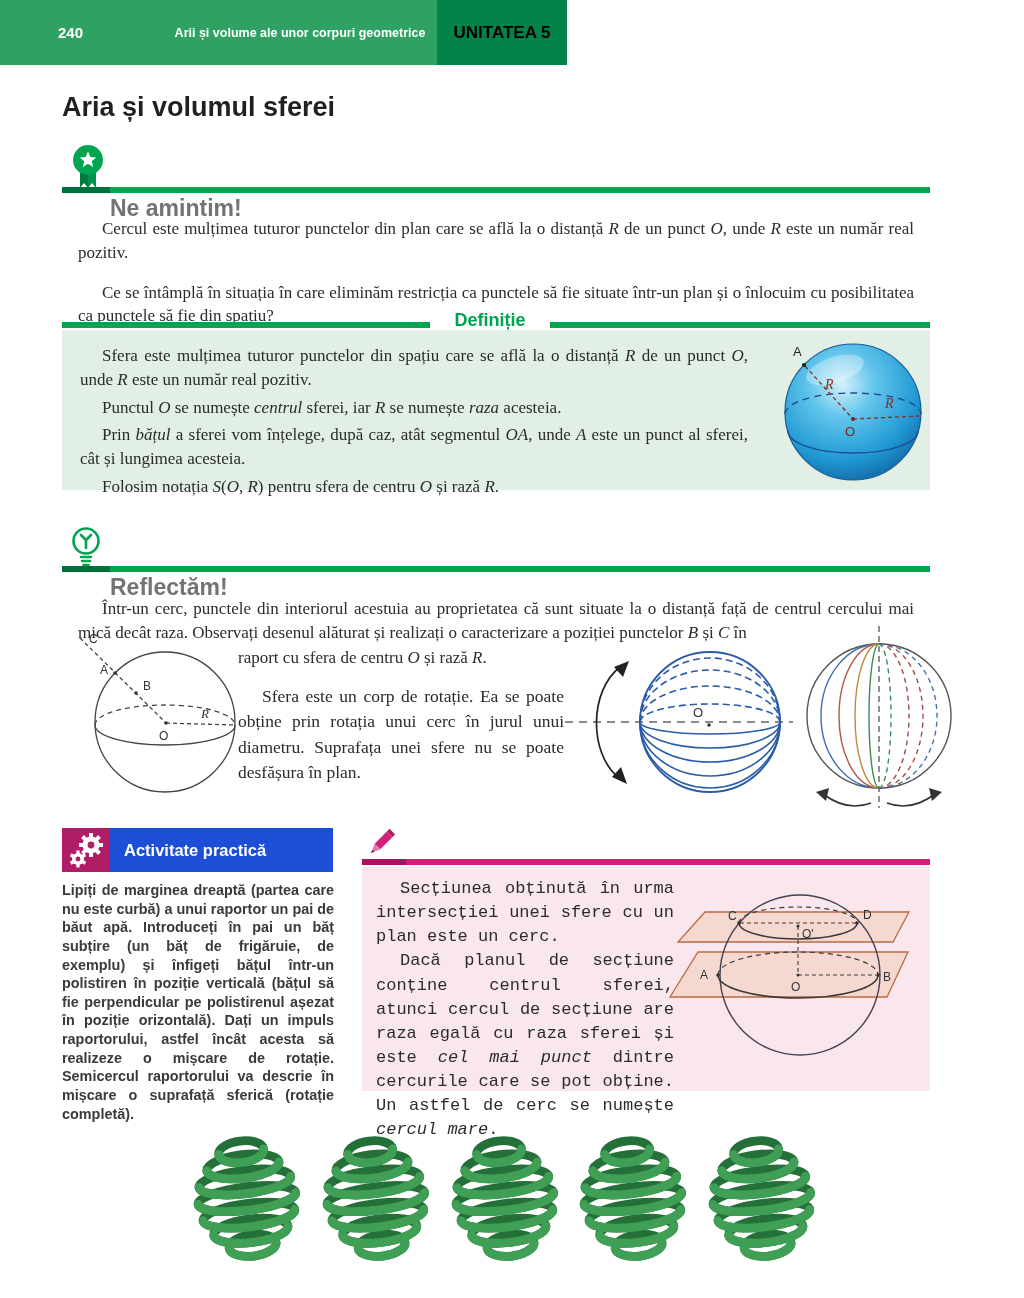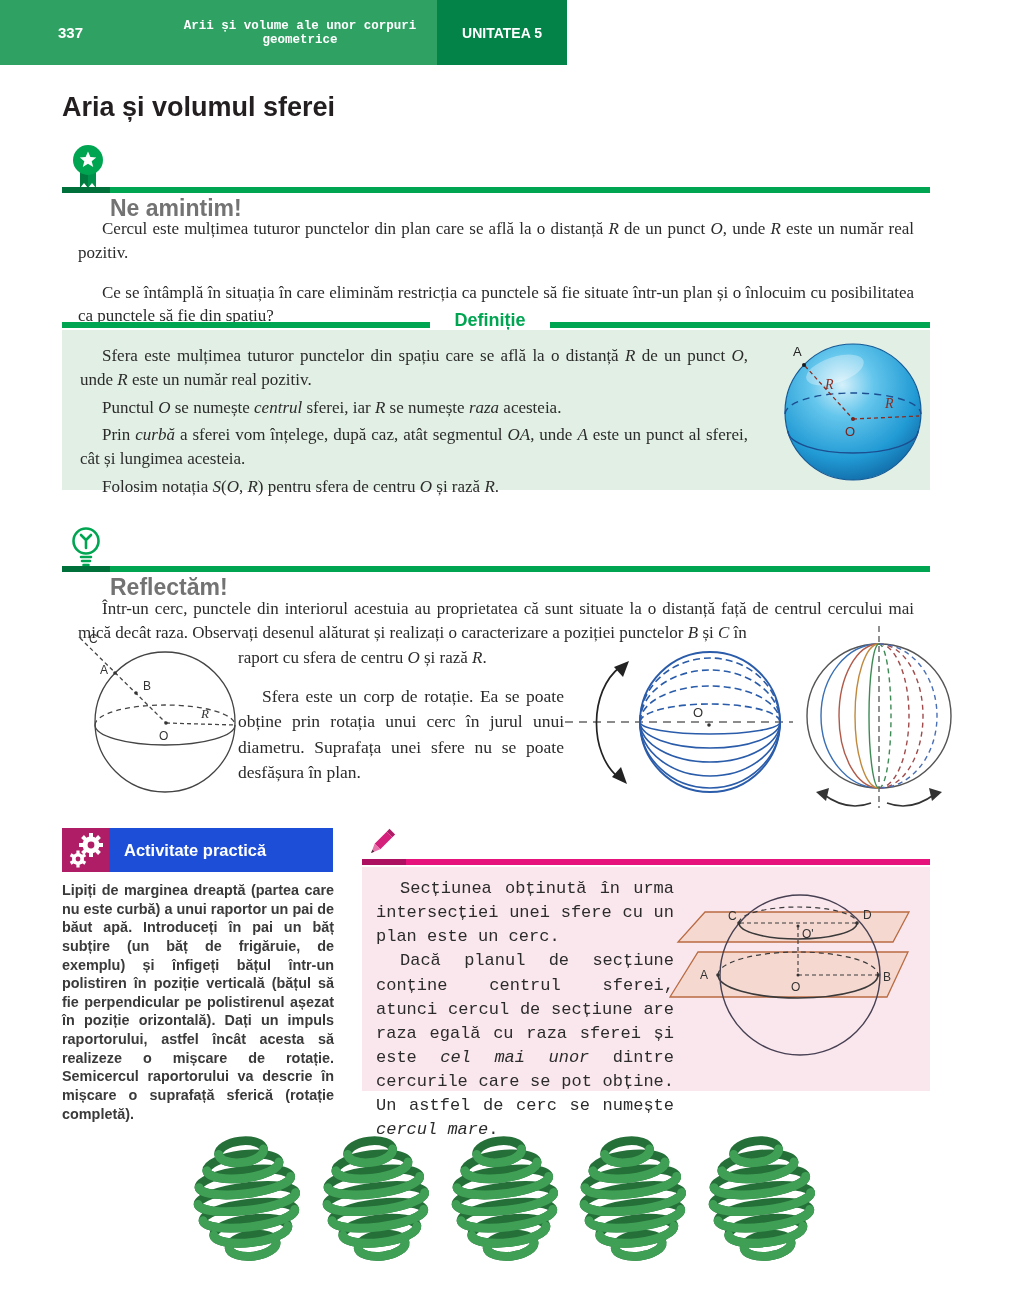--- a/index.html
+++ b/index.html
@@ -7,22 +7,22 @@
         font-family:"Liberation Serif","DejaVu Serif",serif;color:#2b2b2b;}
   .abs{position:absolute;}
   .sans{font-family:"Liberation Sans","DejaVu Sans",sans-serif;}
   
   .hdr-light{left:0;top:0;width:437px;height:65px;background:#2fa263;}
   .hdr-dark{left:437px;top:0;width:130px;height:65px;background:#048348;
             display:flex;align-items:center;justify-content:center;}
   .hdr-num{left:58px;top:0;height:65px;display:flex;align-items:center;
            color:#fff;font-weight:bold;font-size:15px;}
   .hdr-chapter{left:150px;top:0;width:300px;height:65px;display:flex;align-items:center;justify-content:center;
-           color:#fff;font-weight:bold;font-size:12.5px;text-align:center;font-family:Liberation Mono, monospace;}
-  .hdr-unit{color:#ffffff;font-weight:bold;font-size:14px;}
+           color:#fff;font-weight:bold;font-size:12.5px;text-align:center;}
+  .hdr-unit{color:#000000;font-weight:bold;font-size:17px;}
   h1.title{left:62px;top:92px;margin:0;font-size:27px;color:#231f20;}
   
   .sec-label-green{color:#737373;font-weight:bold;font-size:23px;margin-top:40px;}
   .sec-label-pink{color:#e7137c;font-weight:bold;font-size:19px;}
   .rule{height:6px;}
   .rule-green{background:#00a551;}
   .rule-pink{background:#e7137c;}
   .rule .seg{position:absolute;left:0;top:0;height:6px;}
   .rule-green .seg{width:48px;background:#00703a;}
   .rule-pink .seg{width:44px;background:#ad1060;}
@@ -51,21 +51,21 @@
   .sphere-row{left:193px;top:1136px;width:623px;height:130px;display:flex;justify-content:space-between;}
   svg text{font-family:"Liberation Sans","DejaVu Sans",sans-serif;}
   svg text.ser{font-family:"Liberation Serif","DejaVu Serif",serif;}
 </style>
 </head>
 <body>
 
 <div class="page">
 
   <div class="abs hdr-light"></div>
-  <div class="abs hdr-num sans">337</div>
+  <div class="abs hdr-num sans">240</div>
   <div class="abs hdr-chapter sans">Arii și volume ale unor corpuri geometrice</div>
   <div class="abs hdr-dark">
     <span class="hdr-unit sans">UNITATEA 5</span>
   </div>
 
   <h1 class="abs title sans">Aria și volumul sferei</h1>
 
   <svg class="abs" style="left:70px;top:144px" width="36" height="48" viewBox="0 0 36 48">
     <path d="M10,24 h8 v20 l-4,-5 -4,5 z" fill="#007a3f"></path>
     <path d="M18,24 h8 v20 l-4,-5 -4,5 z" fill="#00914c"></path>
@@ -82,21 +82,21 @@
     <p>Ce se întâmplă în situația în care eliminăm restricția ca punctele să fie situate într-un plan și o înlocuim cu posibilitatea ca punctele să fie din spațiu?</p>
   </div>
 
   <div class="abs rule rule-green" style="left:62px;top:322px;width:368px"></div>
   <div class="abs def-label sans">Definiție</div>
   <div class="abs rule rule-green" style="left:550px;top:322px;width:380px"></div>
   <div class="abs def-box"></div>
   <div class="abs def-text">
     <p>Sfera este mulțimea tuturor punctelor din spațiu care se află la o distanță <i>R</i> de un punct <i>O</i>, unde <i>R</i> este un număr real pozitiv.</p>
     <p>Punctul <i>O</i> se numește <i>centrul</i> sferei, iar <i>R</i> se numește <i>raza</i> acesteia.</p>
-    <p>Prin <i>curbă</i> a sferei vom înțelege, după caz, atât segmentul <i>OA</i>, unde <i>A</i> este un punct al sferei, cât și lungimea acesteia.</p>
+    <p>Prin <i>bățul</i> a sferei vom înțelege, după caz, atât segmentul <i>OA</i>, unde <i>A</i> este un punct al sferei, cât și lungimea acesteia.</p>
     <p>Folosim notația <i>S</i>(<i>O</i>, <i>R</i>) pentru sfera de centru <i>O</i> și rază <i>R</i>.</p>
   </div>
   <svg class="abs" style="left:773px;top:336px" width="160" height="148" viewBox="0 0 160 148">
     <defs>
       <radialGradient id="gSph" cx="42%" cy="30%" r="78%">
         <stop offset="0%" stop-color="#d6f1fb"></stop>
           <stop offset="30%" stop-color="#64c6ec"></stop>
         <stop offset="70%" stop-color="#219ad4"></stop>
           <stop offset="100%" stop-color="#0d5f9c"></stop>
       </radialGradient>
@@ -240,21 +240,21 @@
       <polygon points="17.6,29.8 20.4,29.8 19,33" fill="#4a2a3a"></polygon>
     </g>
   </svg>
   <div class="abs sec-label-pink sans" style="left:404px;top:864px">Rețineți!</div>
   <div class="abs rule rule-pink" style="left:362px;top:859px;width:568px">
       <span class="seg"></span>
     </div>
   <div class="abs pinkbox"></div>
   <div class="abs pink-text">
     <p>Secțiunea obținută în urma intersecției unei sfere cu un plan este un cerc.</p>
-    <p>Dacă planul de secțiune conține centrul sferei, atunci cercul de secțiune are raza egală cu raza sferei și este <i>cel mai unor</i> dintre cercurile care se pot obține. Un astfel de cerc se numește <i>cercul mare</i>.</p>
+    <p>Dacă planul de secțiune conține centrul sferei, atunci cercul de secțiune are raza egală cu raza sferei și este <i>cel mai punct</i> dintre cercurile care se pot obține. Un astfel de cerc se numește <i>cercul mare</i>.</p>
   </div>
 
   <svg class="abs" style="left:660px;top:888px" width="268" height="200" viewBox="0 0 268 200">
     <g stroke="#b96b42" stroke-width="1.3" fill="#f3d3c8" fill-opacity="0.78">
       <polygon points="45,24 249,24 233,54 18,54"></polygon>
       <polygon points="38,64 248,64 227,109 10,109"></polygon>
     </g>
     <g fill="none" stroke="#3a3a3a">
       <path d="M 79,35 A 59,16 0 0 1 197,35" stroke-width="1.2" stroke-dasharray="5,4"></path>
       <path d="M 79,35 A 59,16 0 0 0 197,35" stroke-width="1.6"></path>

